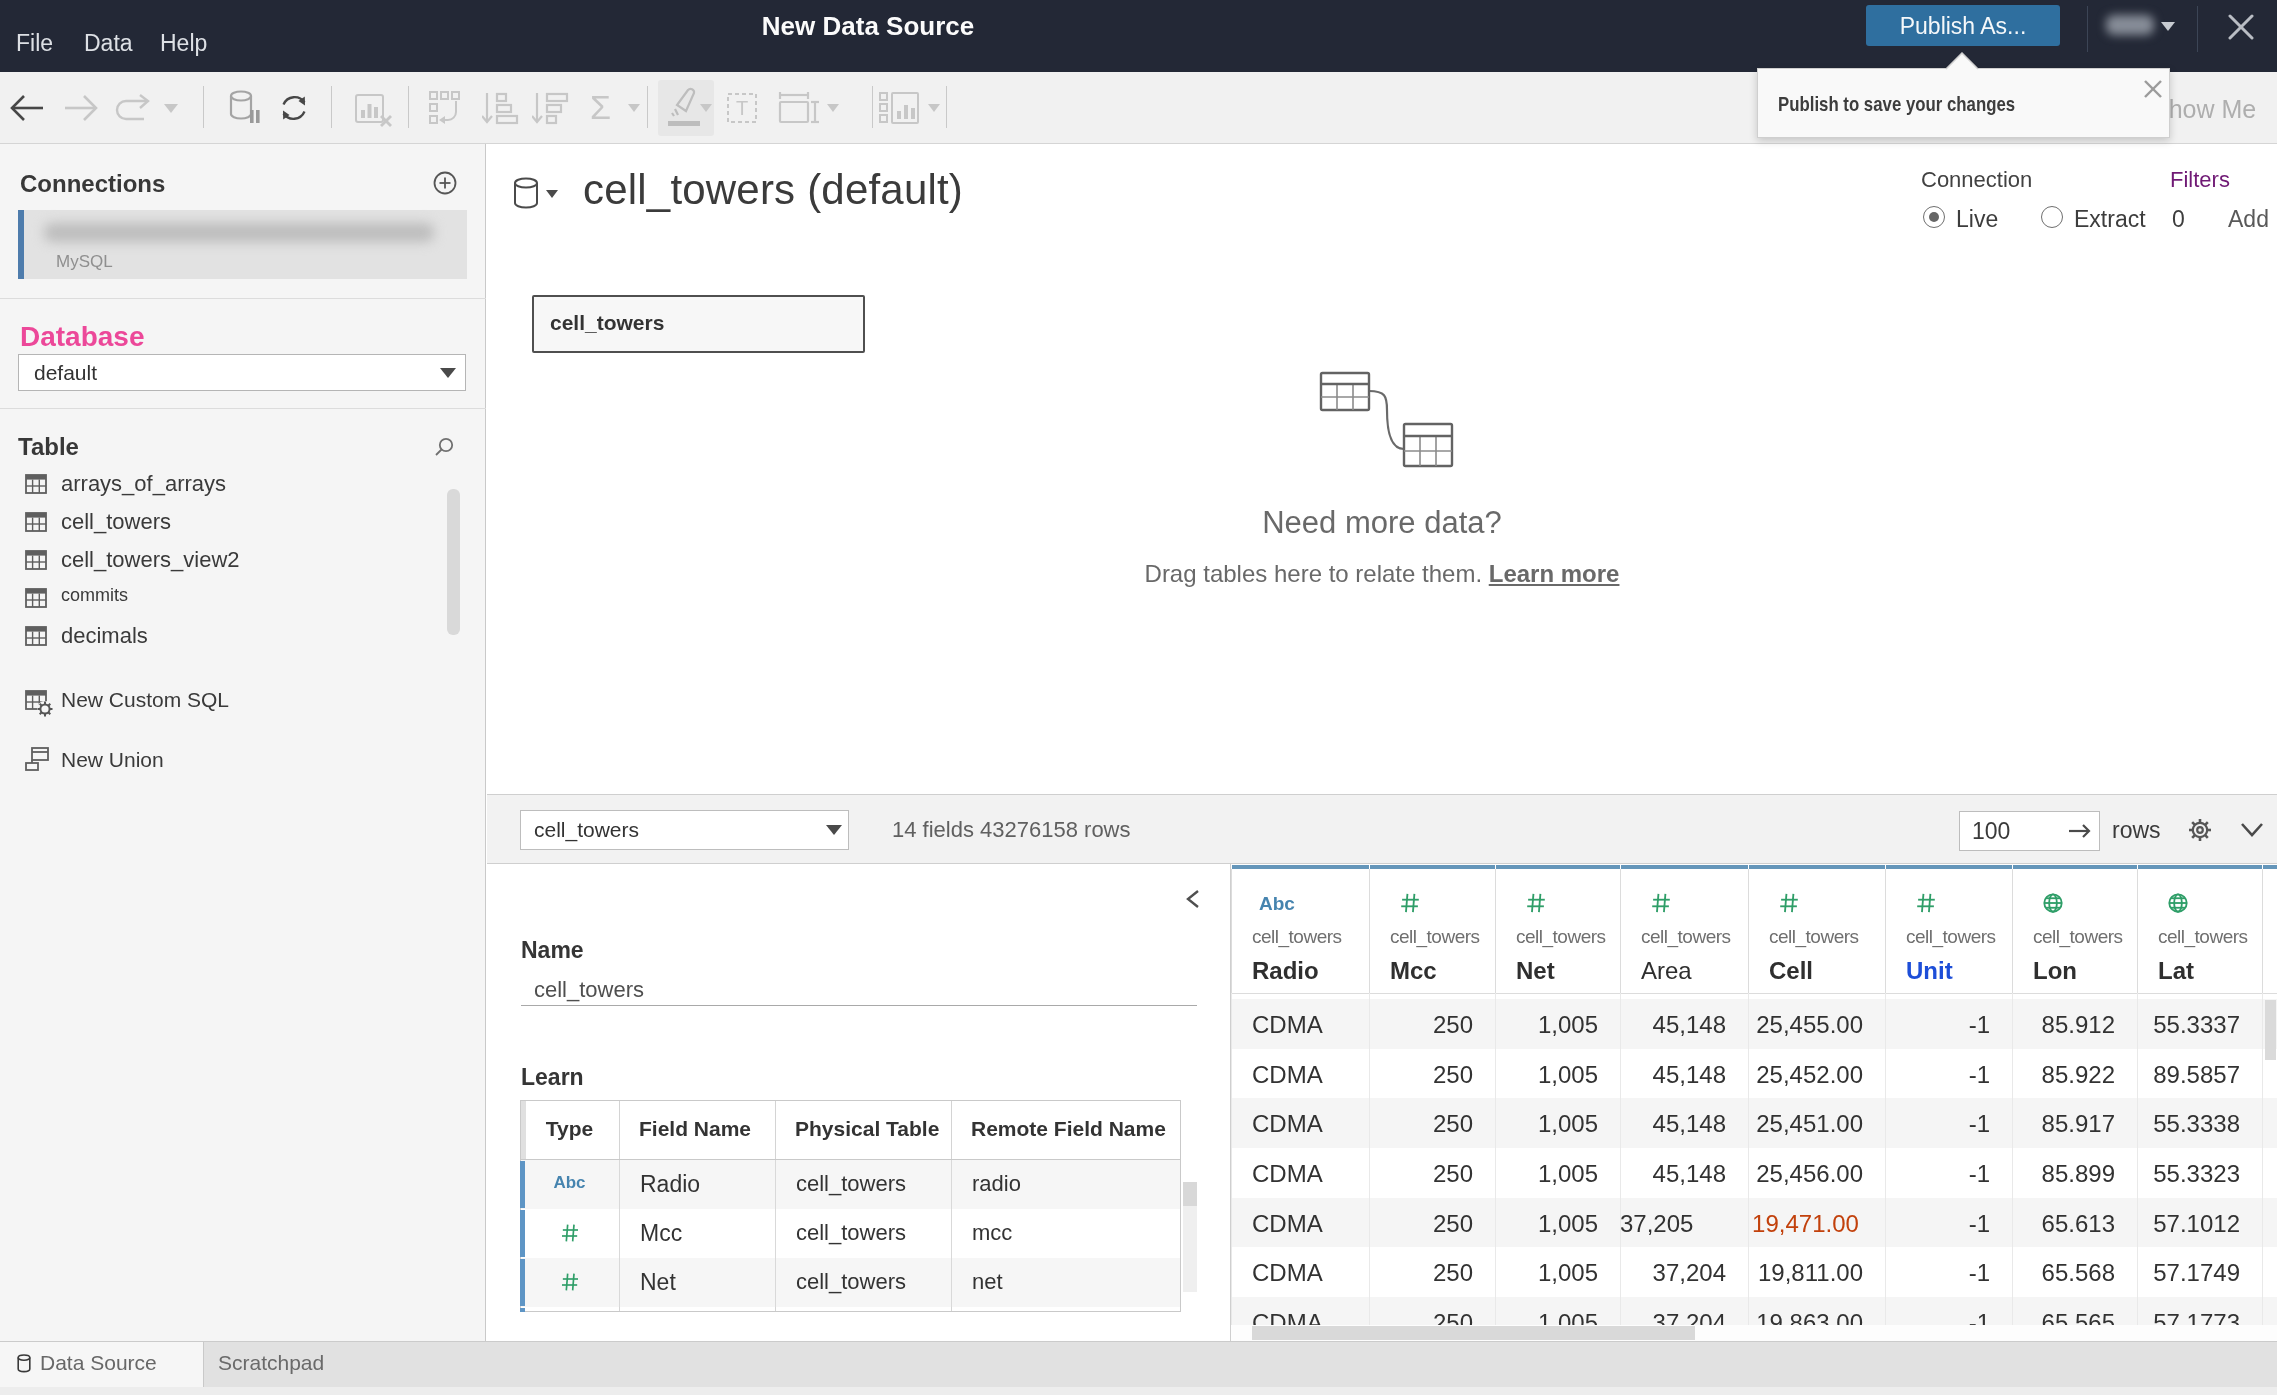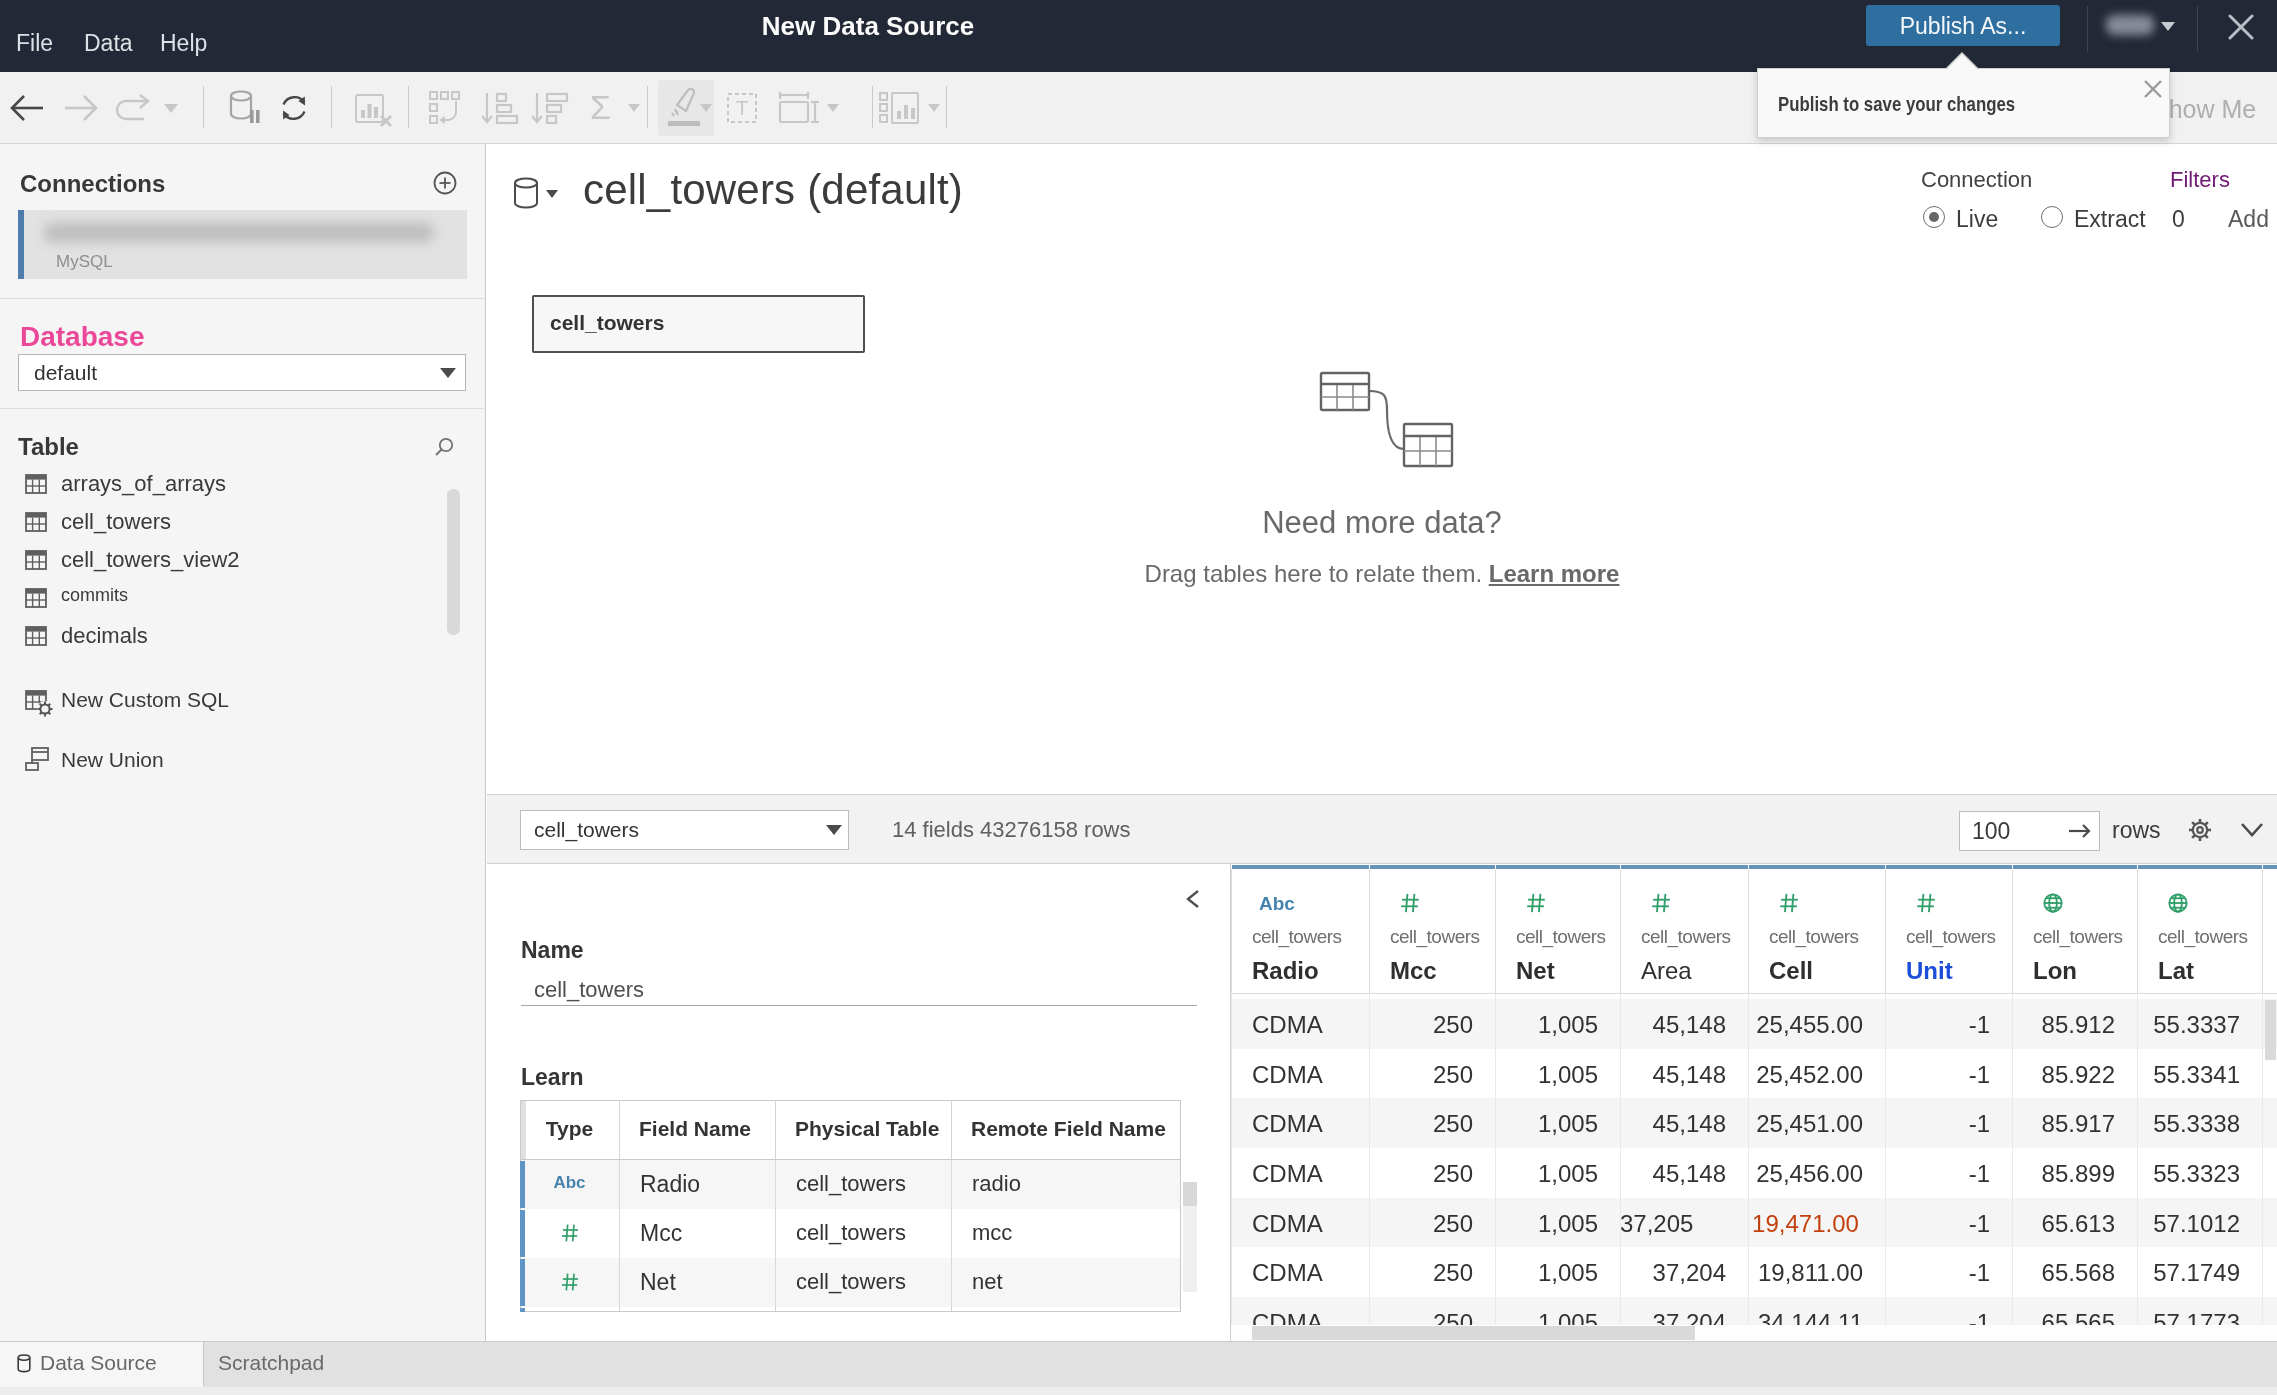--- a/index.html
+++ b/index.html
@@ -510,21 +510,21 @@
 <div class="t" style="left:1885px;top:1011px;width:105px;text-align:right;font-size:24px;color:#323232;height:26px">-1</div>
 <div class="t" style="left:2012px;top:1011px;width:103px;text-align:right;font-size:24px;color:#323232;height:26px">85.912</div>
 <div class="t" style="left:2137px;top:1011px;width:103px;text-align:right;font-size:24px;color:#323232;height:26px">55.3337</div>
 <div class="t" style="left:1252px;top:1061px;font-size:24px;color:#323232;height:26px">CDMA</div>
 <div class="t" style="left:1369px;top:1061px;width:104px;text-align:right;font-size:24px;color:#323232;height:26px">250</div>
 <div class="t" style="left:1495px;top:1061px;width:103px;text-align:right;font-size:24px;color:#323232;height:26px">1,005</div>
 <div class="t" style="left:1620px;top:1061px;width:106px;text-align:right;font-size:24px;color:#323232;height:26px">45,148</div>
 <div class="t" style="left:1748px;top:1061px;width:115px;text-align:right;font-size:24px;color:#323232;height:26px">25,452.00</div>
 <div class="t" style="left:1885px;top:1061px;width:105px;text-align:right;font-size:24px;color:#323232;height:26px">-1</div>
 <div class="t" style="left:2012px;top:1061px;width:103px;text-align:right;font-size:24px;color:#323232;height:26px">85.922</div>
-<div class="t" style="left:2137px;top:1061px;width:103px;text-align:right;font-size:24px;color:#323232;height:26px">55.3341</div>
+<div class="t" style="left:2137px;top:1061px;width:103px;text-align:right;font-size:24px;color:#323232;height:26px">89.5857</div>
 <div class="a" style="left:1231px;top:1098px;width:1046px;height:50px;background:#f5f5f5"></div>
 <div class="t" style="left:1252px;top:1110px;font-size:24px;color:#323232;height:26px">CDMA</div>
 <div class="t" style="left:1369px;top:1110px;width:104px;text-align:right;font-size:24px;color:#323232;height:26px">250</div>
 <div class="t" style="left:1495px;top:1110px;width:103px;text-align:right;font-size:24px;color:#323232;height:26px">1,005</div>
 <div class="t" style="left:1620px;top:1110px;width:106px;text-align:right;font-size:24px;color:#323232;height:26px">45,148</div>
 <div class="t" style="left:1748px;top:1110px;width:115px;text-align:right;font-size:24px;color:#323232;height:26px">25,451.00</div>
 <div class="t" style="left:1885px;top:1110px;width:105px;text-align:right;font-size:24px;color:#323232;height:26px">-1</div>
 <div class="t" style="left:2012px;top:1110px;width:103px;text-align:right;font-size:24px;color:#323232;height:26px">85.917</div>
 <div class="t" style="left:2137px;top:1110px;width:103px;text-align:right;font-size:24px;color:#323232;height:26px">55.3338</div>
 <div class="t" style="left:1252px;top:1160px;font-size:24px;color:#323232;height:26px">CDMA</div>
@@ -550,21 +550,21 @@
 <div class="t" style="left:1620px;top:1259px;width:106px;text-align:right;font-size:24px;color:#323232;height:26px">37,204</div>
 <div class="t" style="left:1748px;top:1259px;width:115px;text-align:right;font-size:24px;color:#323232;height:26px">19,811.00</div>
 <div class="t" style="left:1885px;top:1259px;width:105px;text-align:right;font-size:24px;color:#323232;height:26px">-1</div>
 <div class="t" style="left:2012px;top:1259px;width:103px;text-align:right;font-size:24px;color:#323232;height:26px">65.568</div>
 <div class="t" style="left:2137px;top:1259px;width:103px;text-align:right;font-size:24px;color:#323232;height:26px">57.1749</div>
 <div class="a" style="left:1231px;top:1297px;width:1046px;height:28px;background:#f5f5f5"></div>
 <div class="t" style="left:1252px;top:1309px;font-size:24px;color:#323232;overflow:hidden;height:16px">CDMA</div>
 <div class="t" style="left:1369px;top:1309px;width:104px;text-align:right;font-size:24px;color:#323232;overflow:hidden;height:16px">250</div>
 <div class="t" style="left:1495px;top:1309px;width:103px;text-align:right;font-size:24px;color:#323232;overflow:hidden;height:16px">1,005</div>
 <div class="t" style="left:1620px;top:1309px;width:106px;text-align:right;font-size:24px;color:#323232;overflow:hidden;height:16px">37,204</div>
-<div class="t" style="left:1748px;top:1309px;width:115px;text-align:right;font-size:24px;color:#323232;overflow:hidden;height:16px">34,144.11</div>
+<div class="t" style="left:1748px;top:1309px;width:115px;text-align:right;font-size:24px;color:#323232;overflow:hidden;height:16px">19,863.00</div>
 <div class="t" style="left:1885px;top:1309px;width:105px;text-align:right;font-size:24px;color:#323232;overflow:hidden;height:16px">-1</div>
 <div class="t" style="left:2012px;top:1309px;width:103px;text-align:right;font-size:24px;color:#323232;overflow:hidden;height:16px">65.565</div>
 <div class="t" style="left:2137px;top:1309px;width:103px;text-align:right;font-size:24px;color:#323232;overflow:hidden;height:16px">57.1773</div>
 <div class="a" style="left:1231px;top:993px;width:1px;height:332px;background:#e9e9e9"></div>
 <div class="a" style="left:1369px;top:993px;width:1px;height:332px;background:#e9e9e9"></div>
 <div class="a" style="left:1495px;top:993px;width:1px;height:332px;background:#e9e9e9"></div>
 <div class="a" style="left:1620px;top:993px;width:1px;height:332px;background:#e9e9e9"></div>
 <div class="a" style="left:1748px;top:993px;width:1px;height:332px;background:#e9e9e9"></div>
 <div class="a" style="left:1885px;top:993px;width:1px;height:332px;background:#e9e9e9"></div>
 <div class="a" style="left:2012px;top:993px;width:1px;height:332px;background:#e9e9e9"></div>

